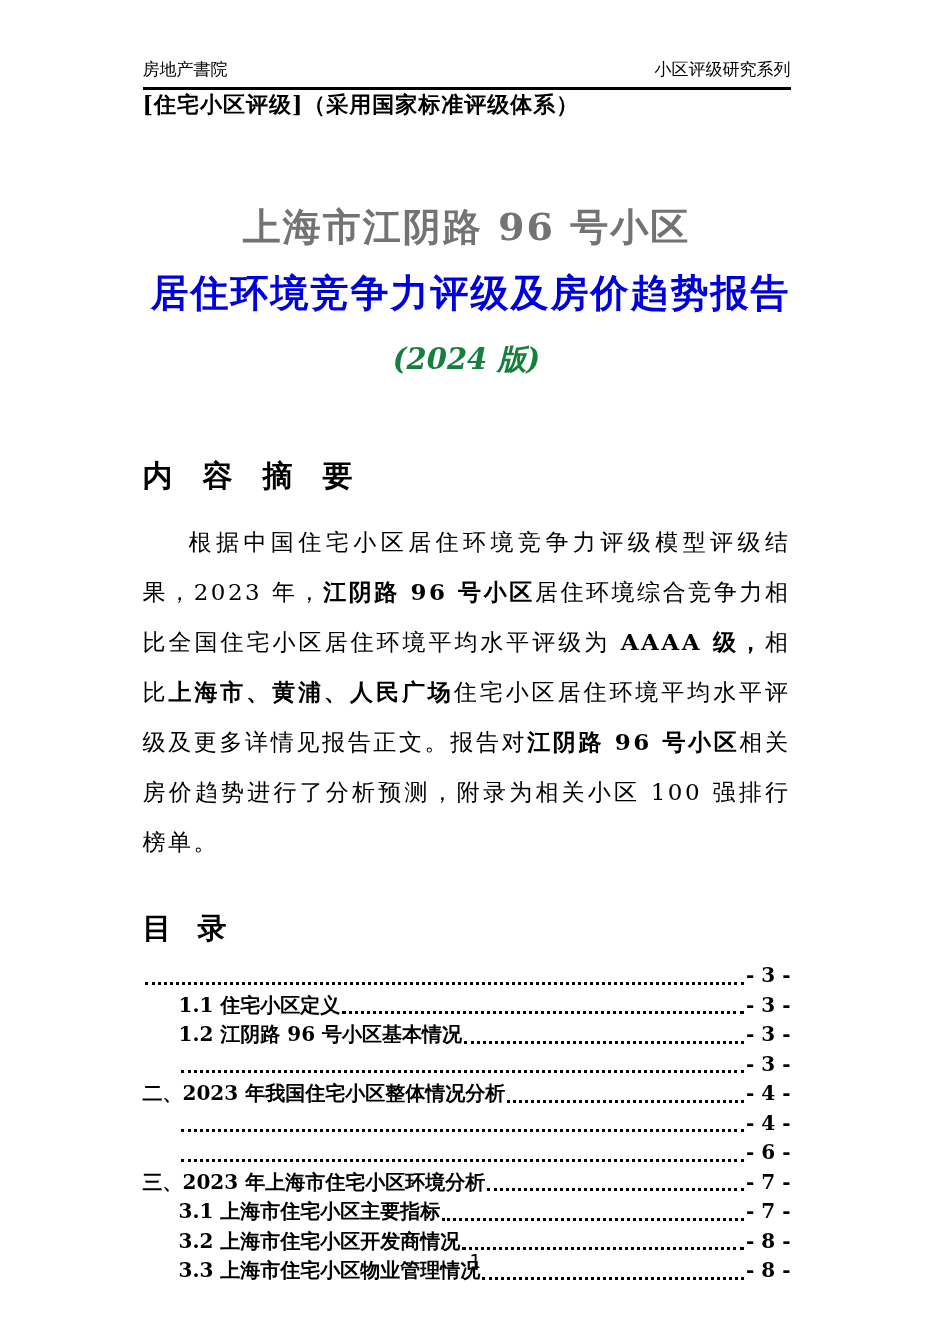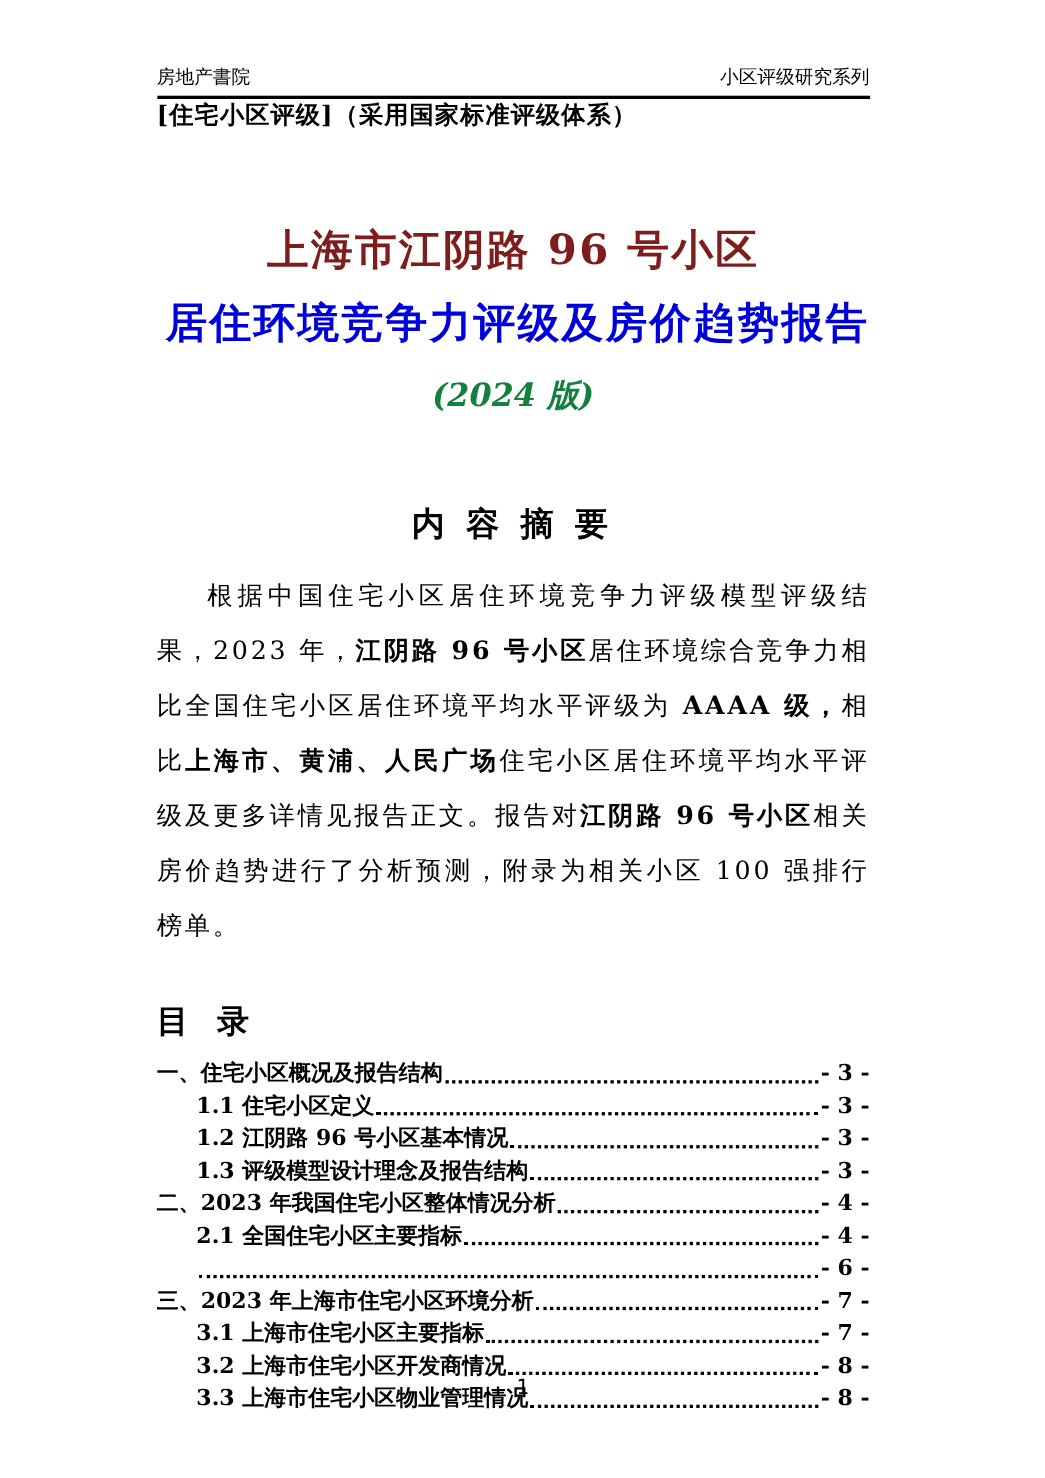--- a/index.html
+++ b/index.html
@@ -45,25 +45,24 @@
   }
   .title-line2 { margin-top: 28px; }
   .title-line3 {
     margin-top: 28px;
     font-size: 29px;
     font-weight: bold;
   }
   
   .summary-heading {
     margin-top: 76px;
-    text-align: center;
     font-size: 30px;
     font-weight: bold;
     letter-spacing: 6px;
-    font-family: Liberation Serif, serif;
+    font-family: Liberation Mono, monospace;
   }
   .summary-paragraph {
     margin-top: 20px;
     font-size: 23px;
     line-height: 50px;
     text-align: justify;
     text-indent: 2em;
     letter-spacing: 2.5px;
   }
   .summary-paragraph .seg-bold { font-weight: bold; }
@@ -111,59 +110,56 @@
 <div class="page">
 
   <div class="running-header">
     <span>房地产書院</span>
     <span>小区评级研究系列</span>
   </div>
 
   <div class="tag-line">[住宅小区评级]（采用国家标准评级体系）</div>
 
   <div class="title-block">
-    <div class="title-line1" style="color: #7f1d1d;">上海市江阴路 96 号小区</div>
+    <div class="title-line1" style="color: #737373;">上海市江阴路 96 号小区</div>
     <div class="title-line2" style="color: rgb(0, 0, 221); text-align: right;">居住环境竞争力评级及房价趋势报告</div>
     <div class="title-line3" style="color: #15803d; font-style: italic;">(2024 版)</div>
   </div>
 
   <div class="summary-heading">内 容 摘 要</div>
 
   <p class="summary-paragraph" id="summary-paragraph"><span class="seg-normal">根据中国住宅小区居住环境竞争力评级模型评级结果，2023 年，</span><span class="seg-bold">江阴路 96 号小区</span><span class="seg-normal">居住环境综合竞争力相比全国住宅小区居住环境平均水平评级为 </span><span class="seg-bold">AAAA 级，</span><span class="seg-normal">相比</span><span class="seg-bold">上海市、黄浦、人民广场</span><span class="seg-normal">住宅小区居住环境平均水平评级及更多详情见报告正文。报告对</span><span class="seg-bold">江阴路 96 号小区</span><span class="seg-normal">相关房价趋势进行了分析预测，附录为相关小区 100 强排行榜单。</span></p>
 
   <div class="toc-heading">目 录</div>
 
   <div class="toc-list" id="toc-list">
       <div class="toc-row level-1">
-        <span class="toc-label">一、住宅小区概况及报告结构</span>
         <span class="toc-leader"></span>
         <span class="toc-page">- 3 -</span>
       </div>
       <div class="toc-row level-2">
         <span class="toc-label">1.1 住宅小区定义</span>
         <span class="toc-leader"></span>
         <span class="toc-page">- 3 -</span>
       </div>
       <div class="toc-row level-2">
         <span class="toc-label">1.2 江阴路 96 号小区基本情况</span>
         <span class="toc-leader"></span>
         <span class="toc-page">- 3 -</span>
       </div>
       <div class="toc-row level-2">
-        <span class="toc-label">1.3 评级模型设计理念及报告结构</span>
         <span class="toc-leader"></span>
         <span class="toc-page">- 3 -</span>
       </div>
       <div class="toc-row level-1">
         <span class="toc-label">二、2023 年我国住宅小区整体情况分析</span>
         <span class="toc-leader"></span>
         <span class="toc-page">- 4 -</span>
       </div>
       <div class="toc-row level-2">
-        <span class="toc-label">2.1 全国住宅小区主要指标</span>
         <span class="toc-leader"></span>
         <span class="toc-page">- 4 -</span>
       </div>
       <div class="toc-row level-2">
         <span class="toc-leader"></span>
         <span class="toc-page">- 6 -</span>
       </div>
       <div class="toc-row level-1">
         <span class="toc-label">三、2023 年上海市住宅小区环境分析</span>
         <span class="toc-leader"></span>

